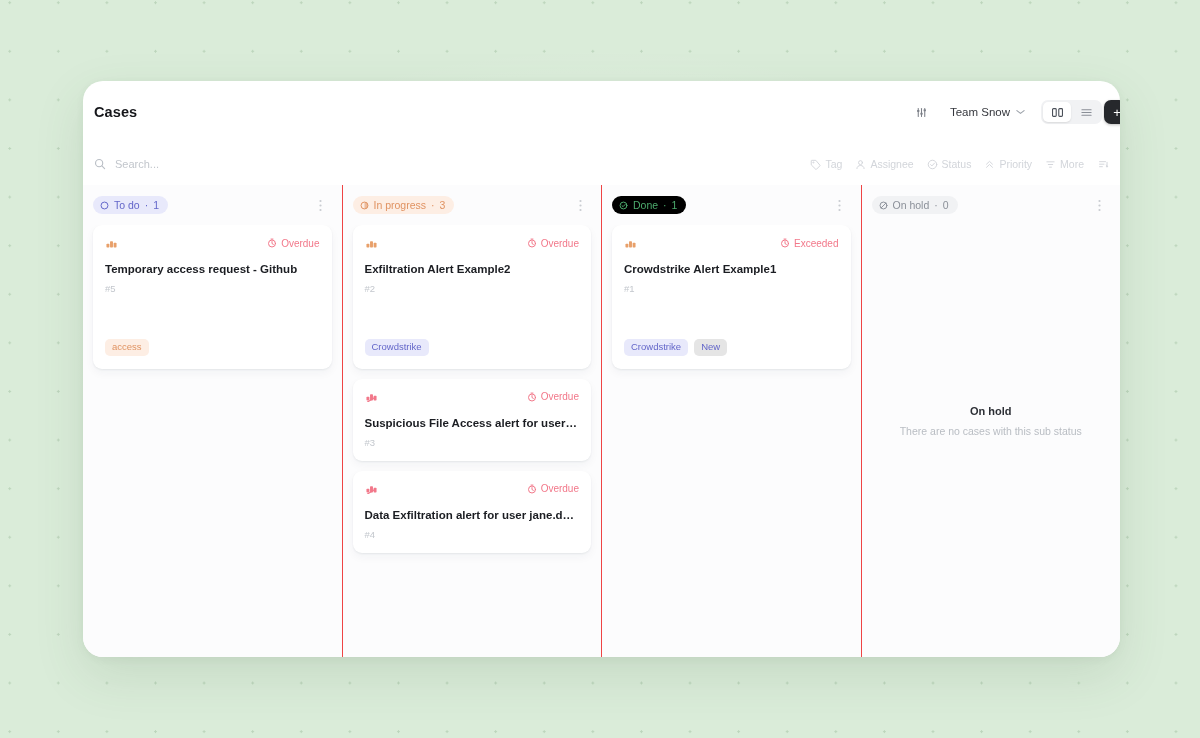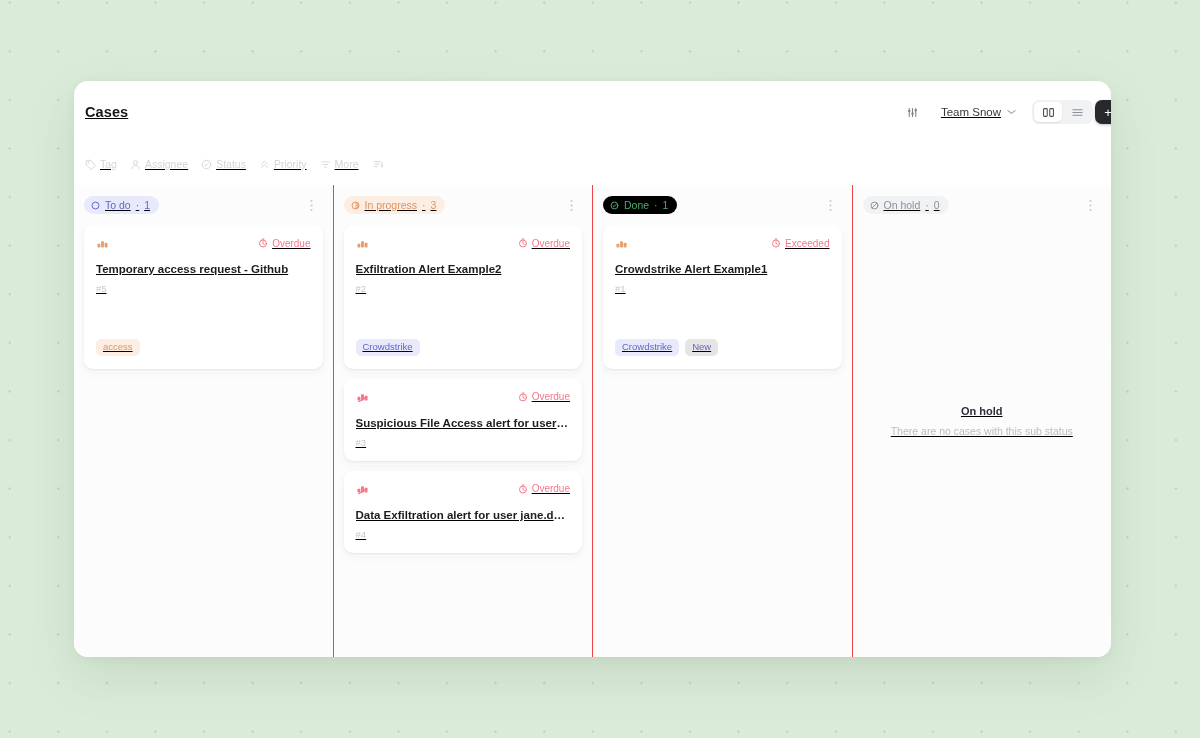--- a/index.html
+++ b/index.html
@@ -18,29 +18,28 @@
   }
   
   .bg-glow {
     position: absolute; inset: 0;
     background: radial-gradient(ellipse 62% 58% at 50% 48%, rgba(255,255,255,0.55) 0%, rgba(255,255,255,0.22) 45%, rgba(255,255,255,0) 72%);
     pointer-events: none;
   }
 
   .app-window {
     position: absolute;
-    left: 74px; top: 81px;
+    left: 83px; top: 81px;
     width: 1037px; height: 576px;
     background: #ffffff;
-    border-radius: 14px;
+    border-radius: 20px;
     box-shadow: 0 18px 50px rgba(60,90,60,0.13), 0 2px 8px rgba(60,90,60,0.06);
     overflow: hidden;
     display: flex;
     flex-direction: column;
-    text-decoration: underline;
   }
 
   
   .header {
     height: 62px;
     display: flex;
     align-items: center;
     padding: 0 18px 0 11px;
     flex: none;
     position: relative;
@@ -291,20 +290,29 @@
             <line x1="2" y1="9" x2="12" y2="9"></line>
           </svg>
         </div>
       </div>
     </div>
 
     <div class="add-btn">+</div>
   </div>
 
   <div class="filterbar">
+    <div class="search-wrap">
+      <span style="color:#b9bec5;display:flex;">
+        <svg width="12" height="12" viewBox="0 0 14 14" fill="none" stroke="currentColor" stroke-width="1.3" stroke-linecap="round">
+          <circle cx="6" cy="6" r="4.2"></circle>
+          <line x1="9.2" y1="9.2" x2="12.4" y2="12.4"></line>
+        </svg>
+      </span>
+      <input class="search-input" type="text" placeholder="Search..." style="">
+    </div>
 
     <div class="filters">
       <div class="filter-chip">
         <span>
           <svg width="11" height="11" viewBox="0 0 14 14" fill="none" stroke="currentColor" stroke-width="1.2">
             <path d="M7.4 1.7H2.2A0.6 0.6 0 0 0 1.6 2.3v5.2L7.2 13a0.8 0.8 0 0 0 1.1 0l4.2-4.2a0.8 0.8 0 0 0 0-1.1z"></path>
             <circle cx="4.3" cy="4.4" r="0.7"></circle>
           </svg>
         </span>
         <span>Tag</span>

